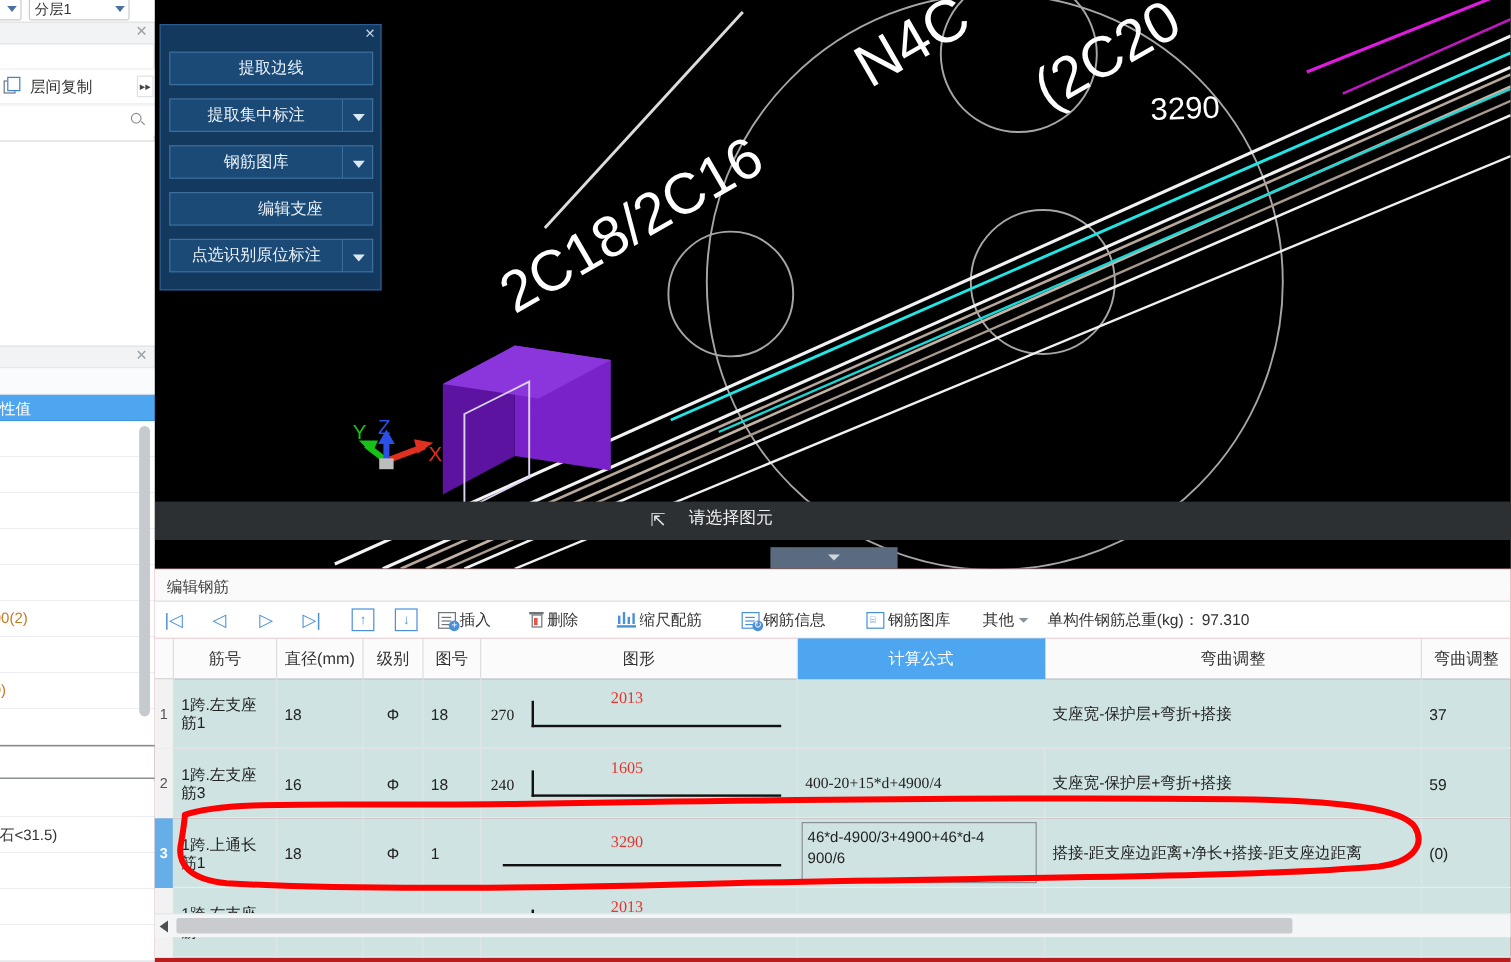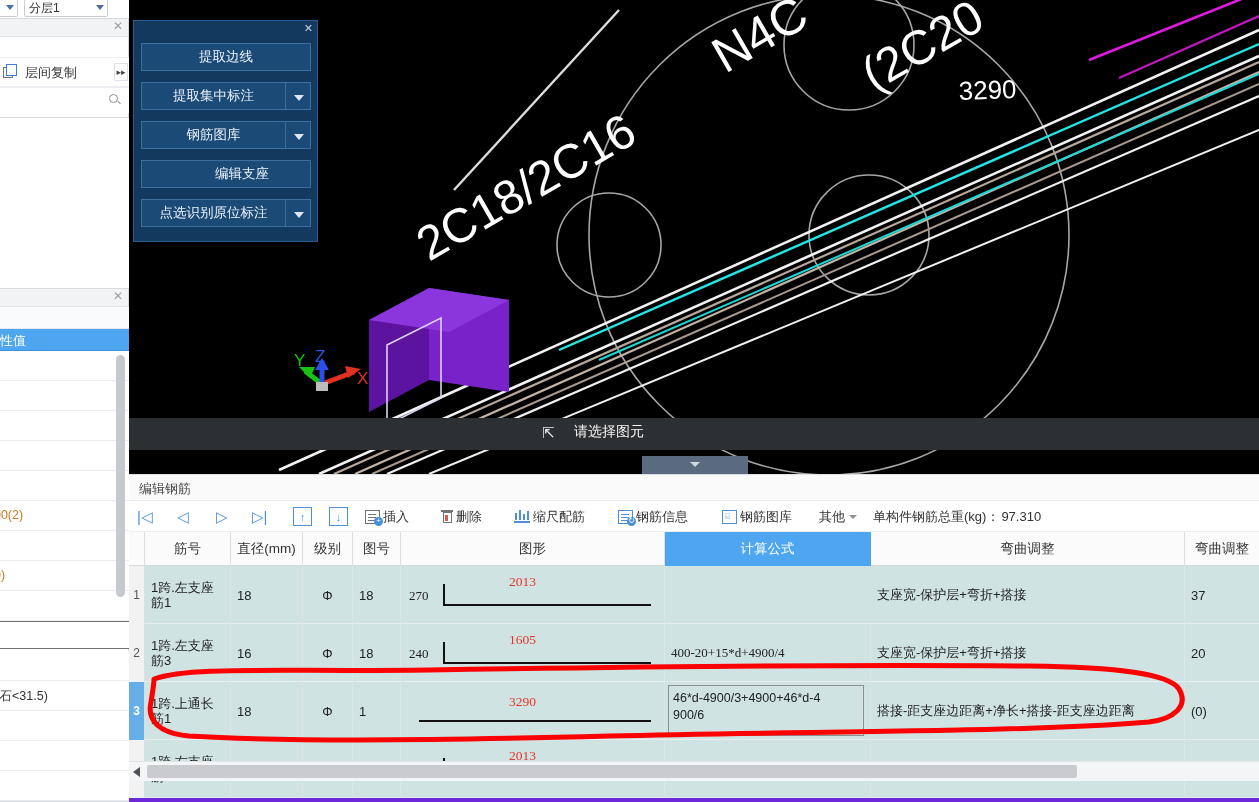--- a/index.html
+++ b/index.html
@@ -70,21 +70,21 @@
   .beamtool .bt-x { position:absolute; right:4px; top:1px; color:#c5d4e4; font-size:11px; cursor:pointer; }
   .bt-btn { position:absolute; left:7px; width:170px; height:28px; background:#1c4a77; border:1px solid #3a6f9f;
             color:#eaf2fa; font-size:13.5px; text-align:center; line-height:26px; white-space:nowrap; }
   .bt-btn.split { width:145px; }
   .bt-arrow { position:absolute; width:25px; height:28px; background:#1c4a77; border:1px solid #3a6f9f;
               border-left:none; }
   .bt-arrow i { position:absolute; left:8px; top:12px; width:0;height:0;
             border-left:5px solid transparent;border-right:5px solid transparent;border-top:6px solid #dbe7f3; }
 
   
-  .rebar { position:absolute; left:129px; top:474px; width:1130px; height:328px; background:#6d28d9;
+  .rebar { position:absolute; left:129px; top:474px; width:1130px; height:328px; background:#b91c1c;
            border-top:1px solid #dcdfe3; }
   .rebar-title { position:absolute; left:0; top:0; width:1130px; height:26px; background:#fafafa;
                  border-bottom:1px solid #ececec; }
   .rebar-title span { position:absolute; left:10px; top:5px; font-size:13px; color:#444; }
   .rebar-tools { position:absolute; left:0; top:26px; width:1130px; height:31px; background:#fff;
                  border-bottom:1px solid #eceef0; }
   .tb { position:absolute; top:4px; height:23px; display:flex; align-items:center; color:#333; font-size:13px;
         white-space:nowrap; }
   .navico { color:#4a90d9; font-size:15px; }
   .sqbtn { width:19px; height:19px; border:1.3px solid #4a90d9; display:inline-block; position:relative; }
@@ -460,21 +460,21 @@
         <div class="td" style="left:272px;width:264px;">
           <div class="shape">
             <span class="dim" style="left:8px; top:22px;">240</span>
             <span class="len" style="left:108px; top:8px;">1605</span>
             <span class="vline" style="left:42px; top:18px; height:22px;"></span>
             <span class="hline" style="left:42px; top:38px; width:208px;"></span>
           </div>
         </div>
         <div class="td l mono-ish" style="left:536px;width:206px;">400-20+15*d+4900/4</div>
         <div class="td l" style="left:742px;width:314px;">支座宽-保护层+弯折+搭接</div>
-        <div class="td l" style="left:1056px;width:74px;border-right:none;">20</div>
+        <div class="td l" style="left:1056px;width:74px;border-right:none;">59</div>
       </div>
 
       <div class="trow" style="top:150px;">
         <div class="rownum active">3</div>
         <div class="td l" style="left:16px;width:86px;">
           <div class="jinhao"><span>1跨.上通长</span><br><span>筋1</span></div>
         </div>
         <div class="td l" style="left:102px;width:72px;">18</div>
         <div class="td c" style="left:174px;width:50px;">Φ</div>
         <div class="td l" style="left:224px;width:48px;">1</div>

